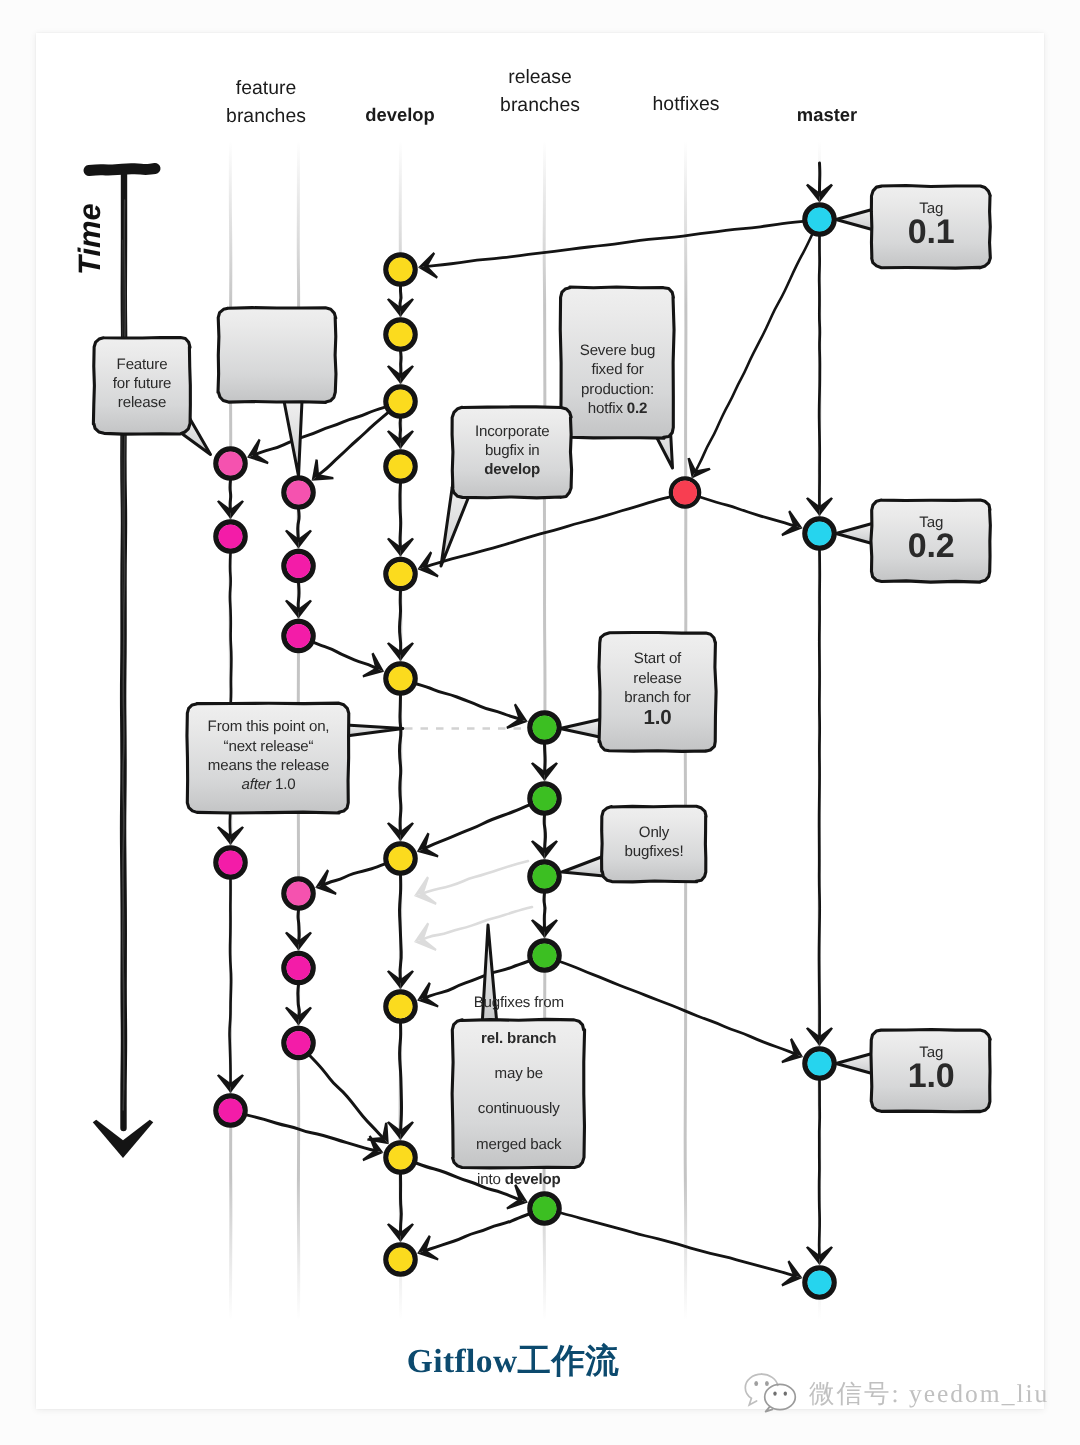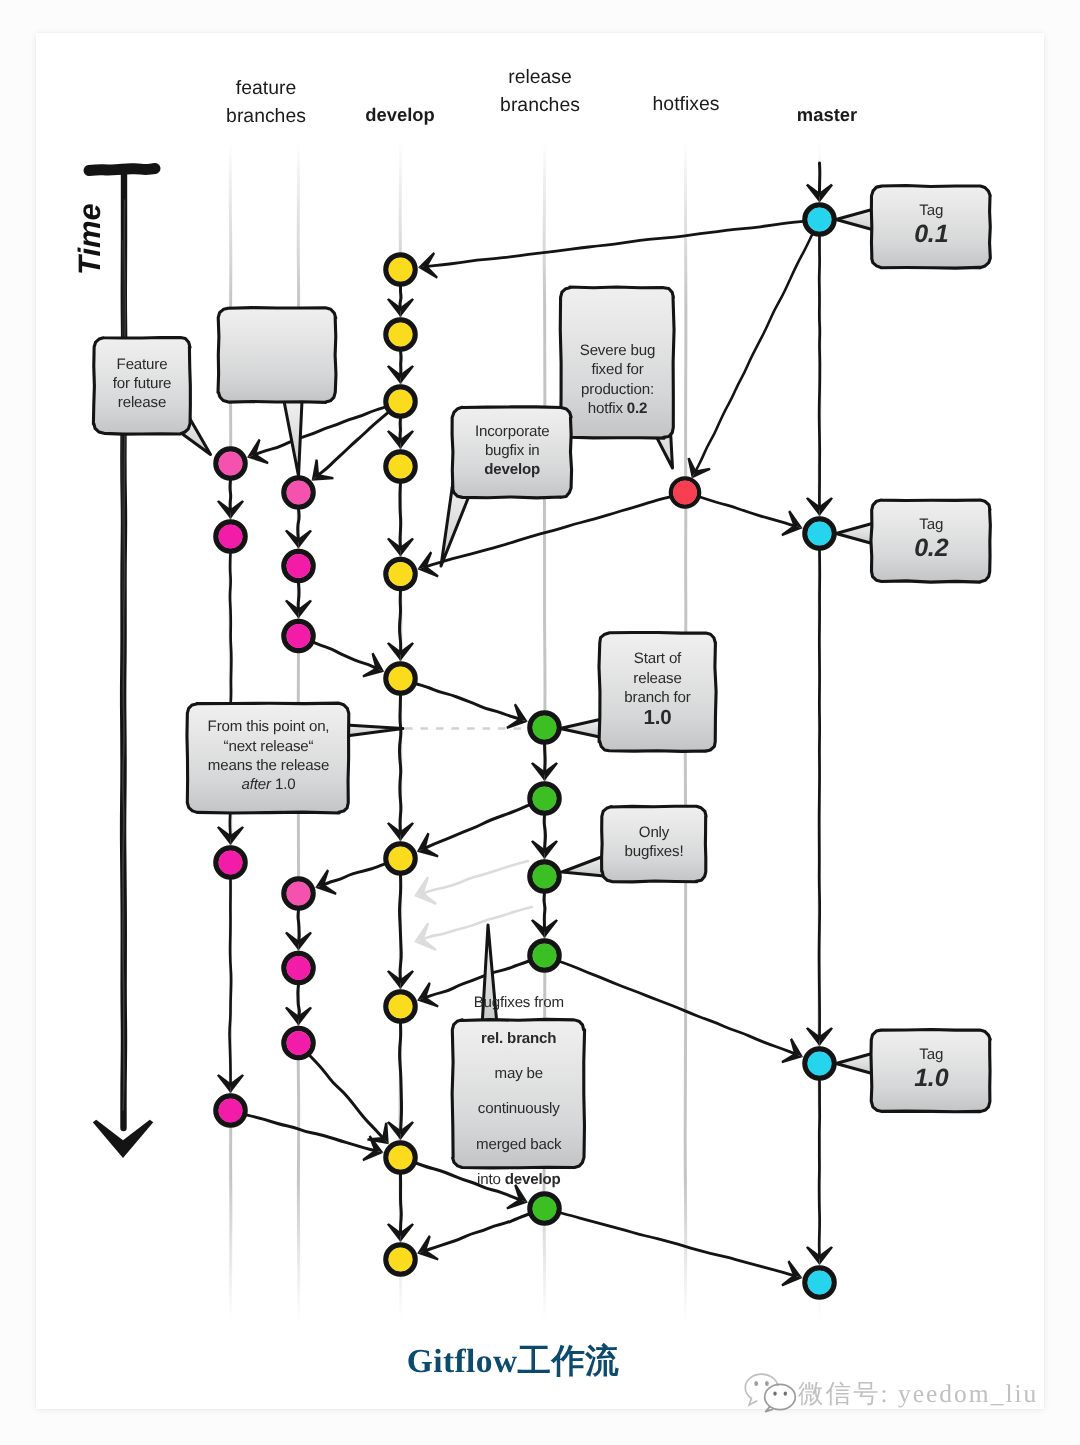--- a/index.html
+++ b/index.html
@@ -9,28 +9,28 @@
 #card{position:absolute;left:36px;top:33px;width:1008px;height:1376px;background:#fff;
   box-shadow:0 1px 7px rgba(0,0,0,0.07), 0 0 2px rgba(0,0,0,0.05);}
 #diagram{position:absolute;left:0;top:0;width:1080px;height:1445px;pointer-events:none;}
 .lanelbl{position:absolute;will-change:transform;color:#1b1b1b;font-size:19.4px;line-height:28px;text-align:center;white-space:nowrap;transform:translateX(-50%);}
 .lanelbl.bold{font-weight:bold;font-size:18.4px;}
 .callout-text{position:absolute;box-sizing:border-box;display:flex;flex-direction:column;will-change:transform;transform:translateZ(0);
   justify-content:center;align-items:center;color:#2a2a2a;text-align:center;padding-bottom:5px;}
 .callout-text .cl{font-size:15.1px;line-height:19.3px;white-space:nowrap;letter-spacing:-0.17px;}
 .callout-text .cl .b{font-weight:bold;}
 .callout-text .cl .i{font-style:italic;}
-.callout-text .cl .big{font-weight:bold;font-size:25px;line-height:26px;font-style:italic;}
+.callout-text .cl .big{font-weight:bold;font-size:34px;line-height:26px;}
 .callout-text .cl .big2{font-weight:bold;font-size:20.5px;line-height:22px;}
 .tagtext .cl{line-height:20px;}
 #time-label{position:absolute;left:72px;top:275px;font-style:italic;font-weight:bold;
   font-size:31px;color:#111;transform:rotate(-90deg);transform-origin:0 0;white-space:nowrap;letter-spacing:0px;}
 #caption{position:absolute;will-change:transform;left:513px;top:1339px;transform:translateX(-50%);
   font-family:"Liberation Serif",serif;font-weight:bold;font-size:33.5px;color:#0c4a6e;white-space:nowrap;letter-spacing:0.4px;}
-#watermark{position:absolute;left:743px;top:1373px;display:flex;align-items:center;gap:1px;will-change:transform;}
+#watermark{position:absolute;left:743px;top:1373px;display:flex;align-items:center;gap:12px;will-change:transform;}
 #watermark .wmtext{font-family:"Liberation Serif",serif;font-size:25.5px;color:#c0c0c0;white-space:nowrap;letter-spacing:2.0px;}
 </style>
 </head>
 <body>
 
 <div id="stage">
   <div id="card"></div>
   <svg id="diagram" viewBox="0 0 1080 1445" width="1080" height="1445">
       <defs>
 <linearGradient id="coGrad" x1="0" y1="0" x2="0" y2="1">

